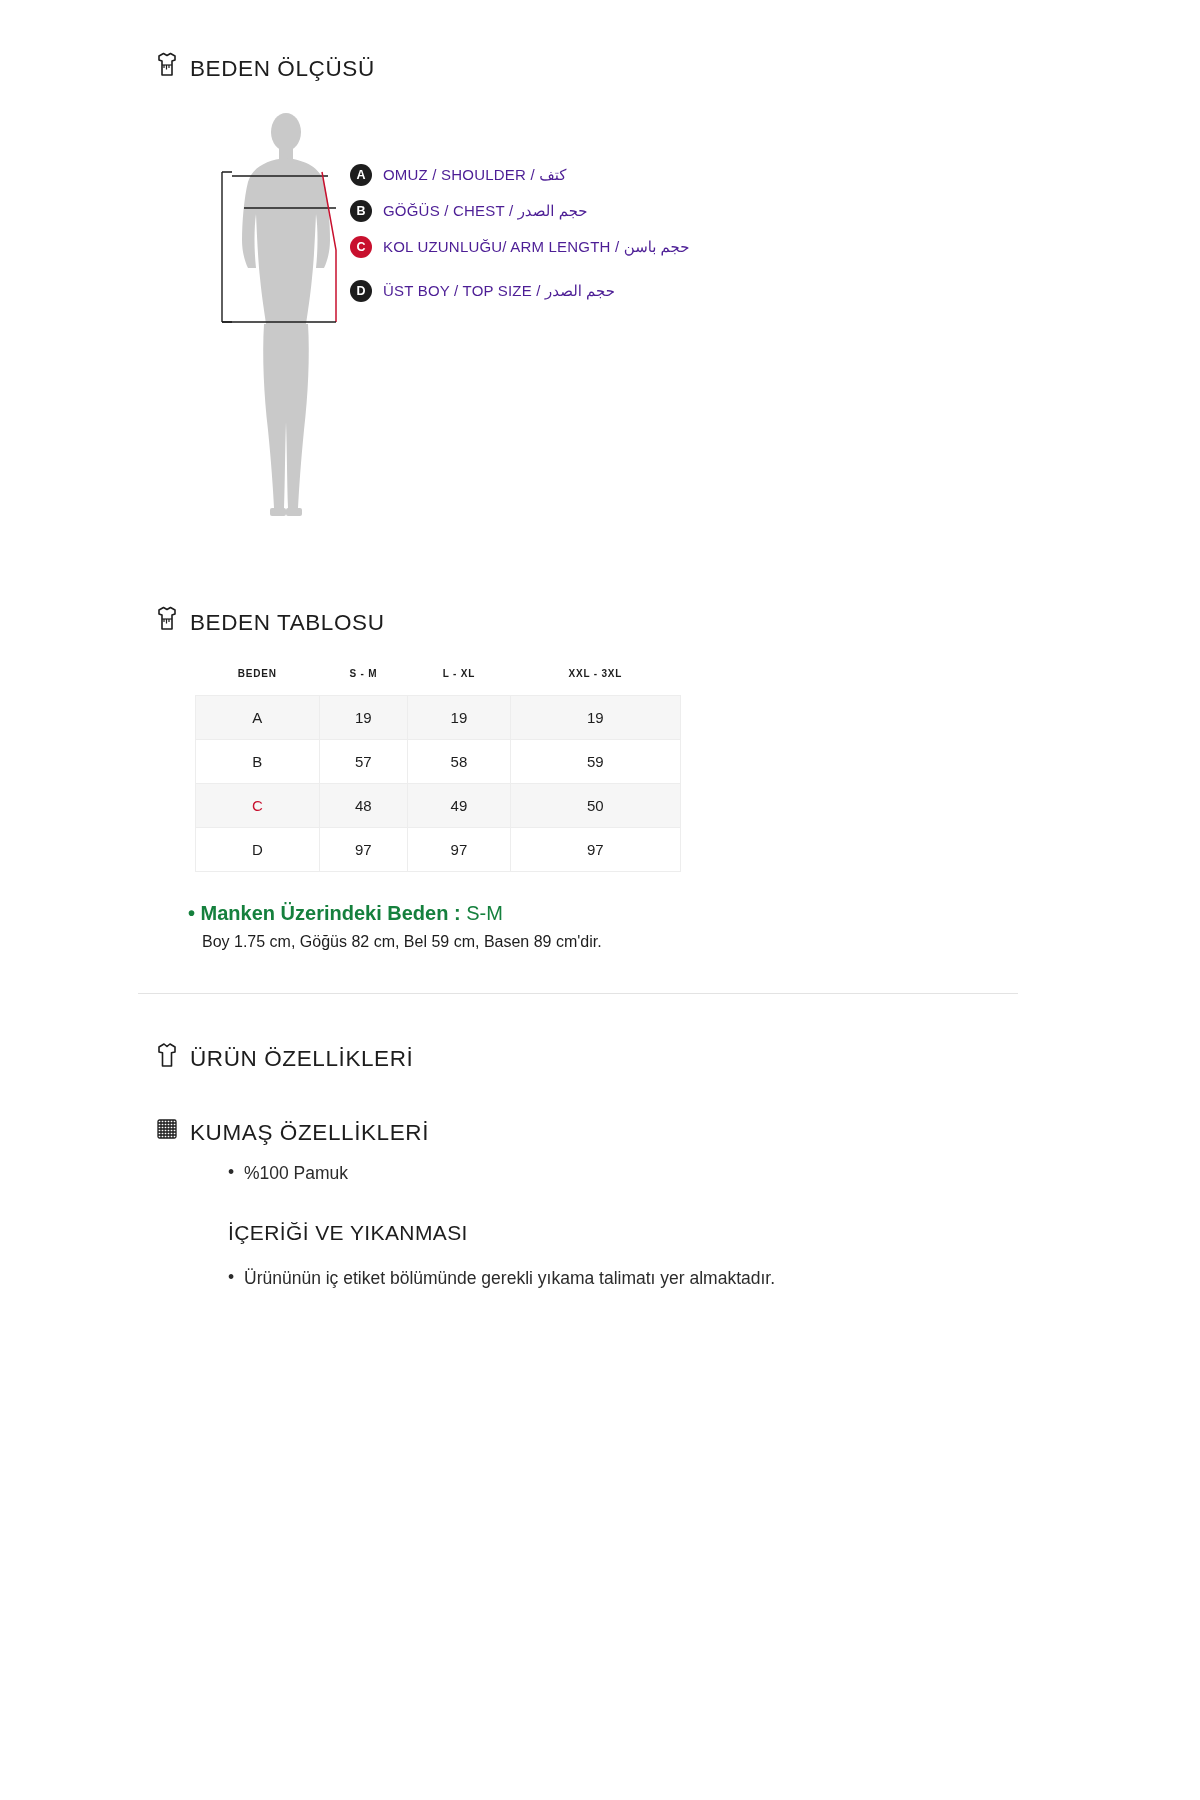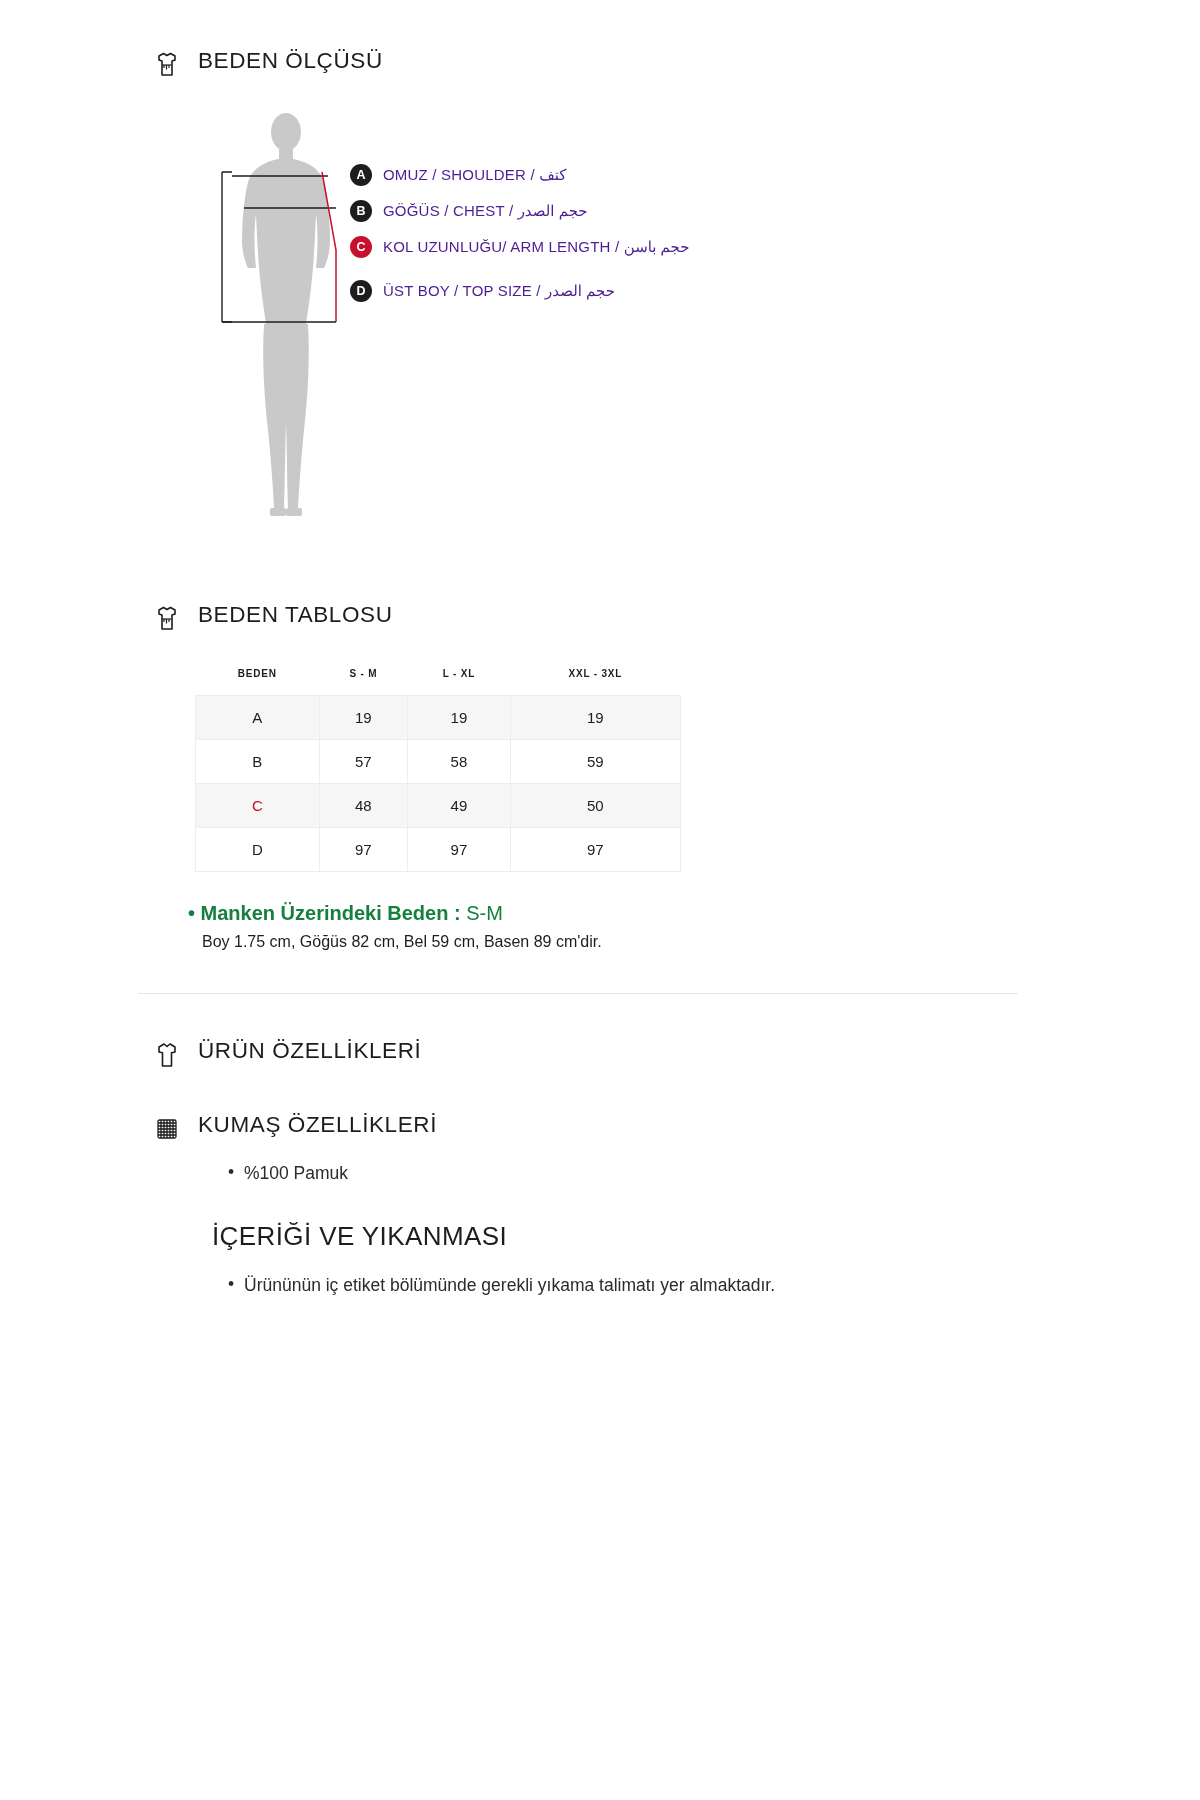--- a/index.html
+++ b/index.html
@@ -21,22 +21,22 @@
   .content {
     position: absolute;
     left: 150px;
     top: 0;
     width: 900px;
   }
 
   
   .section-head {
     display: flex;
-    align-items: flex-start;
-    gap: 14px;
+    align-items: flex-end;
+    gap: 6px;
   }
   .section-head .icon {
     width: 34px;
     height: 34px;
     display: block;
     flex: 0 0 34px;
   }
   .section-head .title {
     font-size: 22.5px;
     letter-spacing: 0.6px;
@@ -162,22 +162,22 @@
     position: absolute;
     left: 0;
     top: -1px;
     color: #2b2b2b;
   }
   .fabric-block { margin-top: 40px; }
   .fabric-block ul.bullets { padding-left: 78px; }
 
   .wash-title {
     margin-top: 34px;
-    margin-left: 62px;
-    font-size: 26px;
+    margin-left: 78px;
+    font-size: 21px;
     letter-spacing: 0.4px;
     color: #1d1d1d;
   }
   .wash-block ul.bullets {
     padding-left: 78px;
     margin-top: 20px;
   }
   .wash-block ul.bullets li { max-width: 640px; }
 </style>
 </head>

